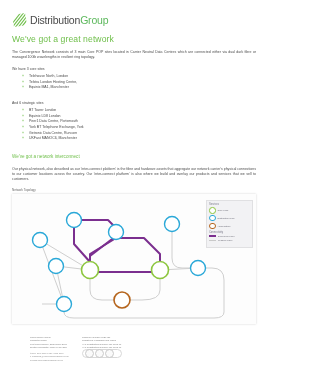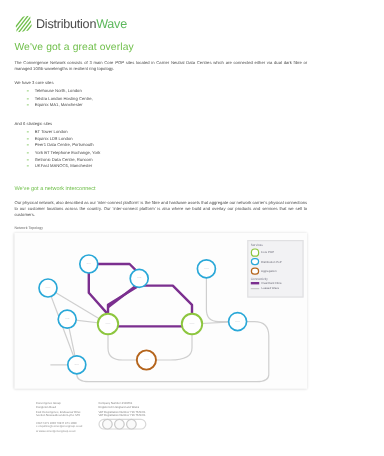--- a/index.html
+++ b/index.html
@@ -160,25 +160,25 @@
             <line x1="-4" y1="16" x2="10" y2="-2"></line>
             <line x1="-1" y1="16" x2="13" y2="-2"></line>
             <line x1="2" y1="16" x2="16" y2="-2"></line>
             <line x1="5" y1="16" x2="19" y2="-2"></line>
             <line x1="8" y1="16" x2="22" y2="-2"></line>
           </g>
         </g>
       </svg>
     </span>
     <span class="logo-text">
-      <span class="c1">Distribution</span><span class="c2">Wave</span>
+      <span class="c1">Distribution</span><span class="c2">Group</span>
     </span>
   </div>
 
-  <h1 class="head">We've got a great overlay</h1>
+  <h1 class="head">We've got a great network</h1>
 
   <p class="para" id="para1">The Convergence Network consists of 3 main Core POP sites located in Carrier Neutral Data Centres which are connected either via dual dark fibre or managed 10Gb wavelengths in resilient ring topology.</p>
 
   <div class="lead" id="lead1">We have 3 core sites</div>
   <ul class="sites" id="sites-core">
     <li>Telehouse North, London</li>
     <li>Telstra London Hosting Centre,</li>
     <li>Equinix MA1, Manchester</li>
   </ul>
 

